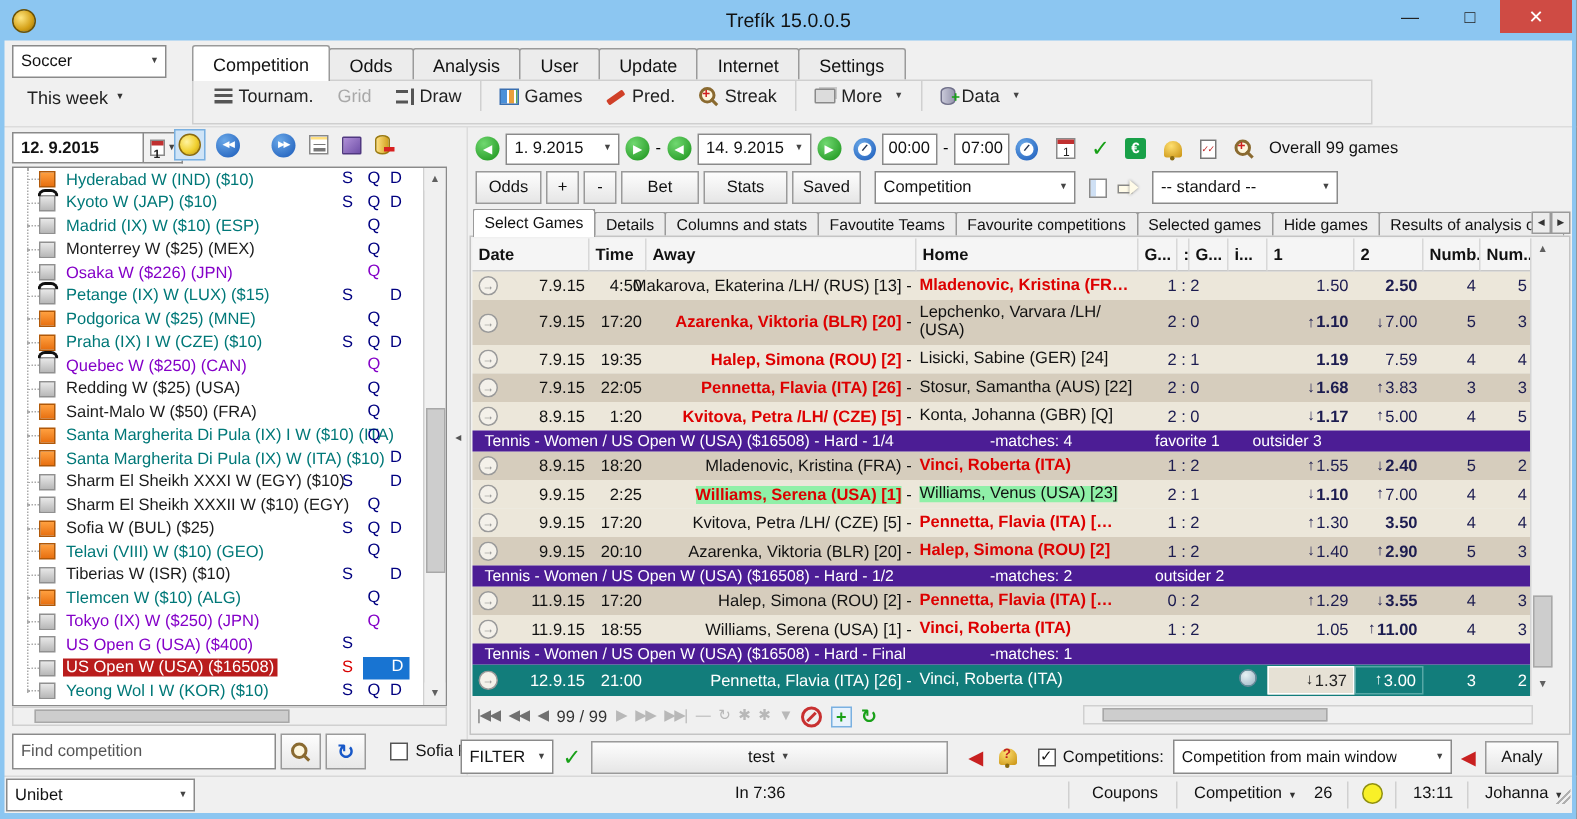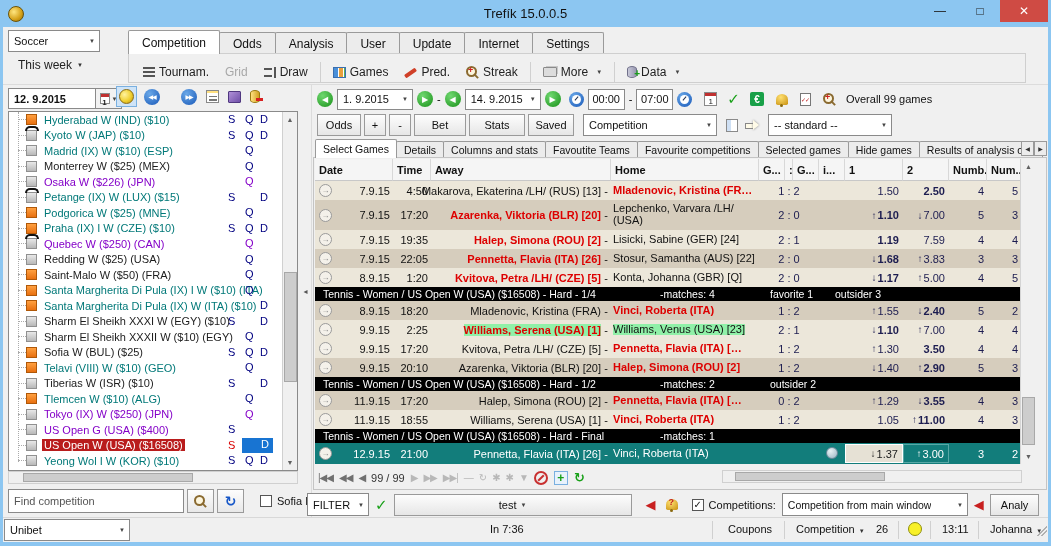--- a/index.html
+++ b/index.html
@@ -18,21 +18,21 @@
 
   
   .menurow{position:absolute;left:0;top:28px;right:0;height:26px;}
   .sel3d{position:relative;background:#fff;border:1px solid #8a8a8a;font-size:11px;color:#111;display:flex;align-items:center;padding:0 16px 0 5px;}
   .sel3d::after{content:"▼";position:absolute;right:4px;top:50%;transform:translateY(-50%);font-size:6px;color:#444;}
   .tabs1{position:absolute;left:128px;top:2px;height:24px;display:flex;align-items:flex-end;}
   .tab{height:22px;padding:0 13px;font-size:12px;color:#111;border:1px solid #9a9a9a;border-bottom:none;background:#ececec;display:flex;align-items:center;margin-right:-1px;border-radius:2px 2px 0 0;}
   .tab.active{background:#fff;height:24px;position:relative;z-index:5;}
 
   
-  .ribbonpane{position:absolute;left:128px;top:53px;width:898px;height:30px;border:1px solid #cfcfcf;background:#f0f0f0;display:flex;align-items:flex-end;padding-left:6px;}
+  .ribbonpane{position:absolute;left:128px;top:53px;width:787px;height:30px;border:1px solid #cfcfcf;background:#f0f0f0;display:flex;align-items:flex-start;padding-left:6px;}
   .rbtn{display:flex;align-items:center;gap:4px;font-size:12px;color:#222;padding:3px 8px;}
   .rbtn.dis{color:#a8a8a8;}
   .vsep{width:1px;height:20px;background:#d0d0d0;margin:0 4px;}
   .drop::after{content:"▼";font-size:6px;color:#444;margin-left:4px;}
   .thisweek{position:absolute;left:18px;top:58px;font-size:12px;color:#222;display:flex;align-items:center;}
   .thisweek::after{content:"▼";font-size:6px;color:#333;margin-left:5px;}
 
   
   .ri{display:inline-block;position:relative;}
   .ic-list{width:12px;height:10px;background:linear-gradient(#555 2px,transparent 2px,transparent 4px,#555 4px,#555 6px,transparent 6px,transparent 8px,#555 8px);}
@@ -141,21 +141,21 @@
   .c-c{text-align:center;}
   .homec{display:flex;justify-content:flex-end;white-space:nowrap;overflow:visible;}
   .awayc{padding-left:2px;line-height:1.05;}
   .mrow.wrap .awayc{white-space:normal;}
   .winner{color:#dd0000;font-weight:bold;}
   .hl{background:#90f0a8;}
   .navy{color:#1c1c50;}
   .oddsv{display:flex;justify-content:flex-end;align-items:center;padding-right:4px;color:#1c1c50;}
   .oddsv .arr{font-size:10px;margin-right:1px;}
   .oddsv.b{font-weight:bold;}
-  .grow{position:relative;height:14px;background:#000000;color:#fff;font-size:10.5px;line-height:14px;white-space:nowrap;}
+  .grow{position:relative;height:14px;background:#4c1d95;color:#fff;font-size:10.5px;line-height:14px;white-space:nowrap;}
   .grow span{position:absolute;top:0;}
   .selrow{background:#127d7b !important;color:#fff !important;height:21px;}
   .selrow .navy,.selrow .oddsv{color:#fff;}
   .selrow .oddsv.o1{background:#e6e1d5;color:#222;border:1px solid #fff;height:19px;}
   .selrow .oddsv.o1 .arr{color:#222;}
   .selrow .oddsv.o2{border:1px solid #57a8a6;height:19px;}
   .tvscroll{position:absolute;right:10px;top:1px;width:16px;height:305px;background:#f0f0f0;border-left:1px solid #d4d4d4;}
   .navrow{position:absolute;left:4px;top:308px;height:23px;display:flex;align-items:center;gap:6px;font-size:10px;color:#666;}
   .nbtn{color:#707070;letter-spacing:-1px;}
   .nbtn.dis{color:#b8b8b8;}
@@ -185,21 +185,21 @@
     <div class="appicon"></div>
     <div class="wtitle">Trefík 15.0.0.5</div>
     <div class="wbtns">
       <div class="wbtn">—</div>
       <div class="wbtn">□</div>
       <div class="wbtn close">✕</div>
     </div>
   </div>
 
   <div class="menurow">
-    <div class="sel3d" style="position:absolute;left:8px;top:2px;width:92px;height:22px;">
+    <div class="sel3d" style="position:absolute;left:8px;top:2px;width:103px;height:22px;">
         <span>Soccer</span>
       </div>
     <div class="tabs1" id="tabs1">
         <div class="tab active">Competition</div>
         <div class="tab">Odds</div>
         <div class="tab">Analysis</div>
         <div class="tab">User</div>
         <div class="tab">Update</div>
         <div class="tab">Internet</div>
         <div class="tab">Settings</div>

